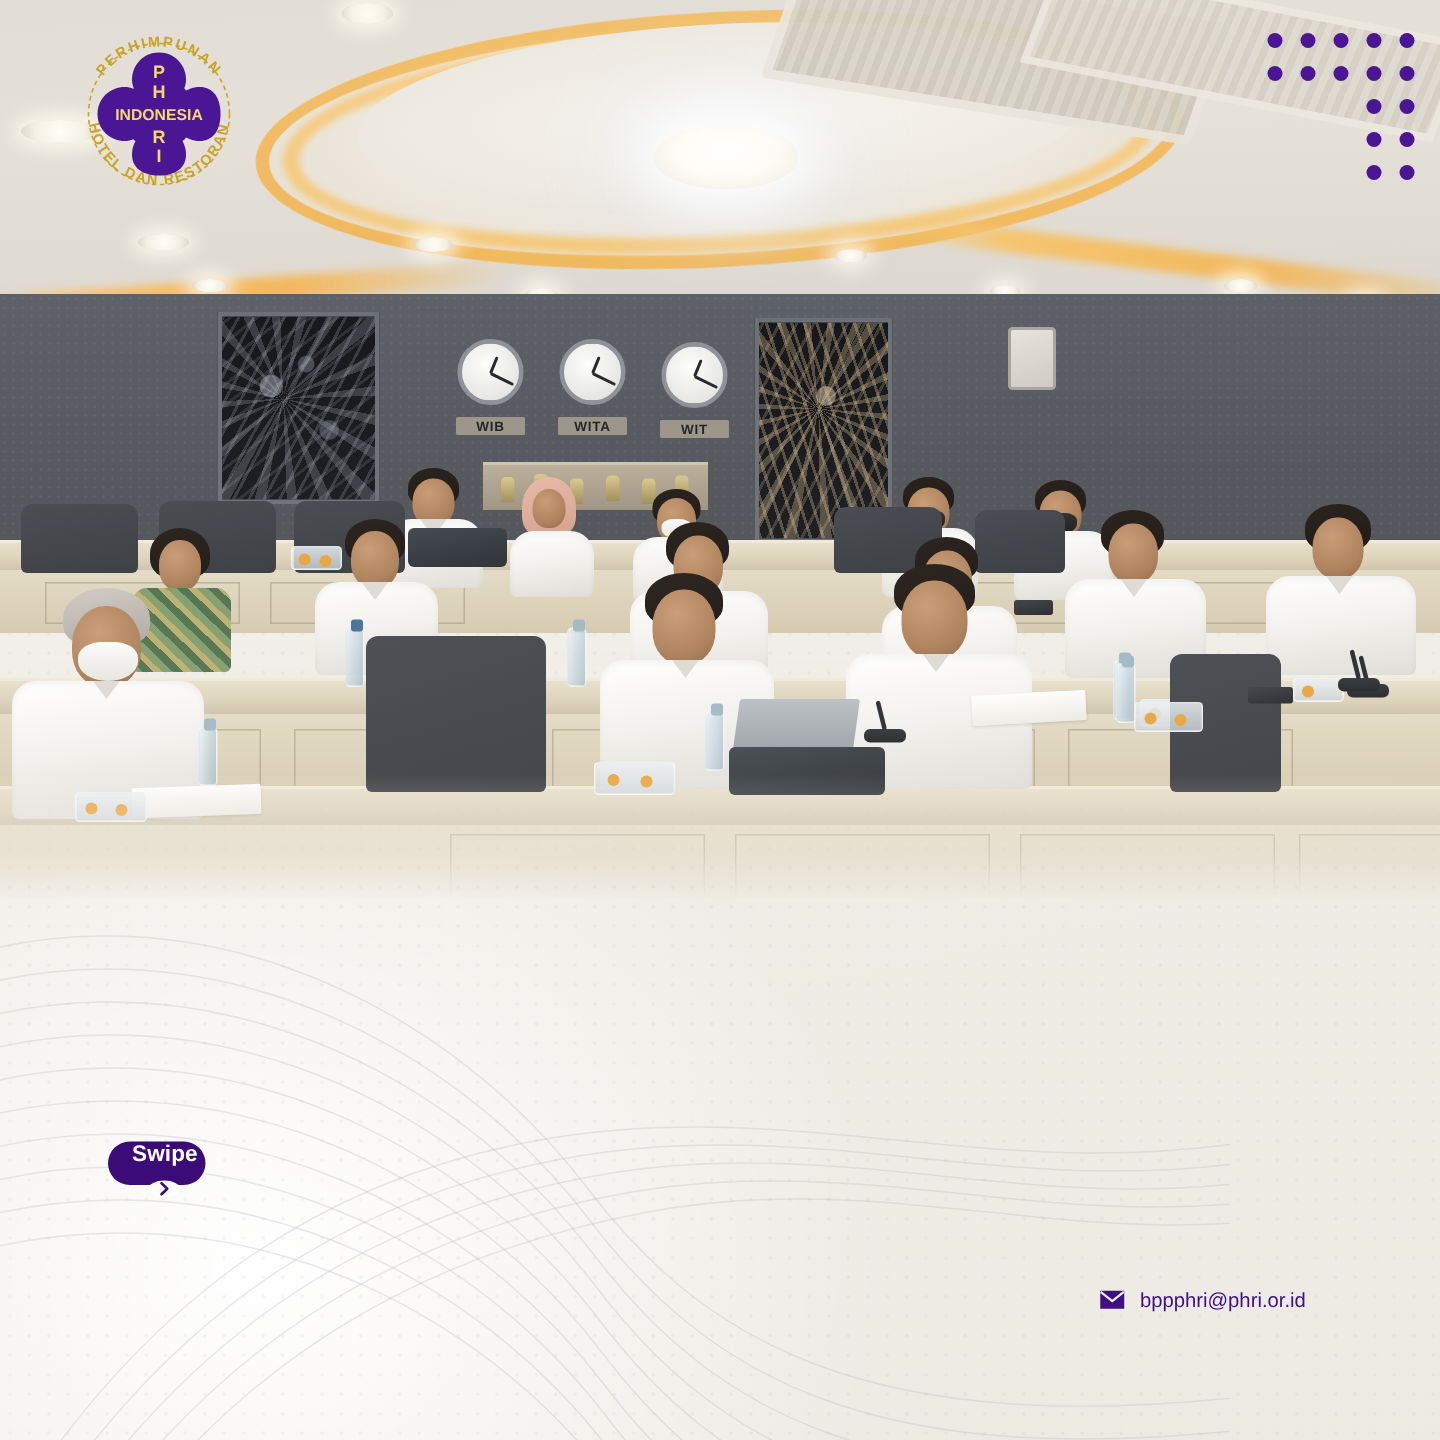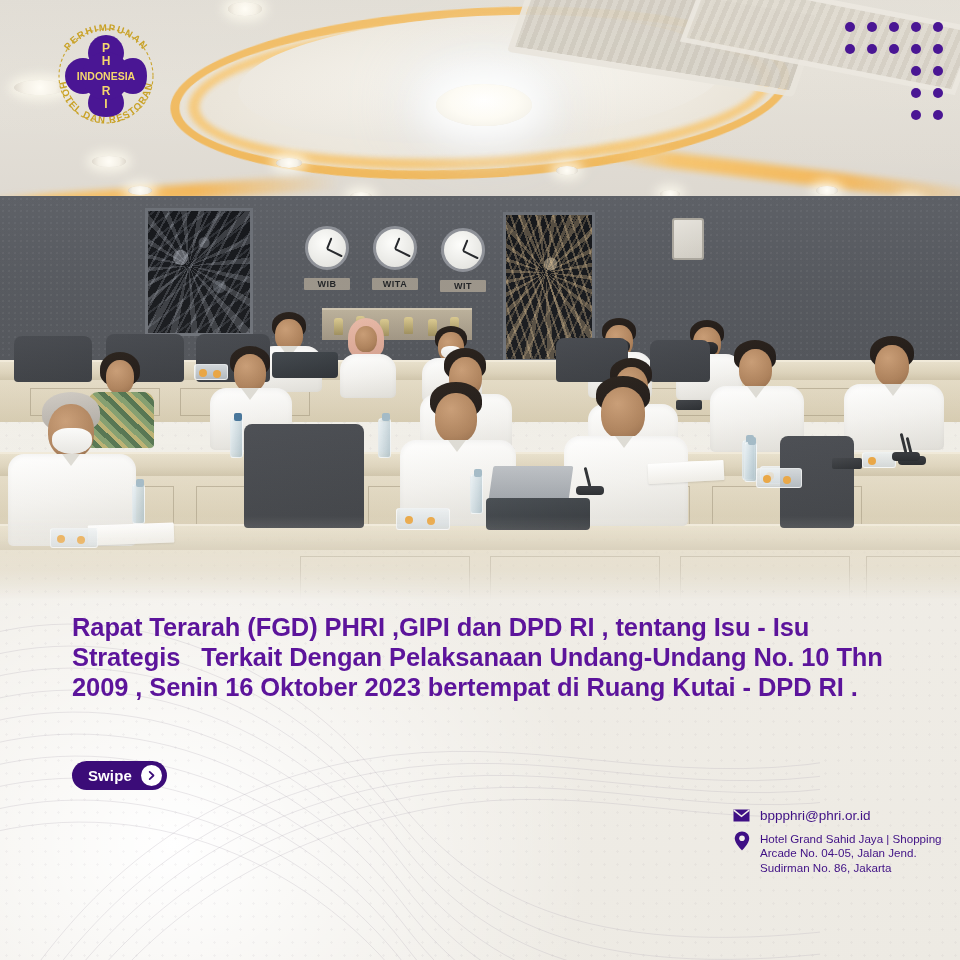--- a/index.html
+++ b/index.html
@@ -291,32 +291,33 @@
     white-space: pre-wrap;
   }
 
   
   .swipe {
     position: absolute; left: 72px; top: 761px;
     height: 29px; padding: 0 5px 0 16px;
     display: flex; align-items: center; gap: 9px;
     background: #3b0c78; border-radius: 16px;
     cursor: pointer;
+    flex-direction: column;
   }
   .swipe-label {
     color: #ffffff; font-size: 15px; font-weight: 600; letter-spacing: .1px;
   }
   .swipe-arrow {
     width: 21px; height: 21px; border-radius: 50%;
     background: #ffffff; display: flex; align-items: center; justify-content: center;
   }
   .swipe-arrow svg { width: 11px; height: 11px; display: block; }
 
   
-  .contact { position: absolute; left: 732px; top: 806px; width: 216px; }
+  .contact { position: absolute; left: 732px; top: 857px; width: 216px; }
   .crow { display: flex; align-items: flex-start; gap: 9px; margin-bottom: 5px; }
   .cicon { width: 19px; min-width: 19px; height: 19px; display: flex; align-items: center; justify-content: center; }
   .cicon svg { display: block; }
   .ctext { color: #3f1085; font-size: 13.5px; line-height: 17px; padding-top: 1px; }
   .crow-addr .ctext { font-size: 11.6px; line-height: 14.4px; padding-top: 2px; }
   .crow-addr .cicon { margin-top: 1px; }
 </style>
 </head>
 <body>
 
@@ -600,21 +601,20 @@
     <span style="left:66px;  top:44px;"></span>
     <span style="left:88px;  top:44px;"></span>
 
     <span style="left:66px;  top:66px;"></span>
     <span style="left:88px;  top:66px;"></span>
 
     <span style="left:66px;  top:88px;"></span>
     <span style="left:88px;  top:88px;"></span>
   </div>
 
-  <div class="headline">Rapat Terarah (FGD) PHRI ,GIPI dan DPD RI , tentang Isu - Isu Strategis   Terkait Dengan Pelaksanaan Undang-Undang No. 10 Thn 2009 , Senin 16 Oktober 2023 bertempat di Ruang Kutai - DPD RI .</div>
 
   <div class="swipe">
     <span class="swipe-label">Swipe</span>
     <span class="swipe-arrow">
       <svg viewBox="0 0 12 12" aria-hidden="true">
         <path d="M4 2 L8.2 6 L4 10" fill="none" stroke="#3b0c78" stroke-width="1.9" stroke-linecap="round" stroke-linejoin="round"></path>
       </svg>
     </span>
   </div>
 
@@ -624,25 +624,16 @@
       <span class="cicon">
         <svg width="17" height="13" viewBox="0 0 17 13" aria-hidden="true">
           <rect x="0.5" y="0.5" width="16" height="12" fill="#3f1085"></rect>
           <path d="M0.8 1.2 L8.5 7.4 L16.2 1.2" fill="none" stroke="#f3f0ea" stroke-width="1.5"></path>
         </svg>
       </span>
       <span class="ctext">bppphri@phri.or.id</span>
     </div>
 
 
-    <div class="crow crow-addr">
-      <span class="cicon">
-        <svg width="16" height="20" viewBox="0 0 16 20" aria-hidden="true">
-          <path d="M8 0.6 C3.9 0.6 0.8 3.7 0.8 7.6 C0.8 12.6 8 19.4 8 19.4 C8 19.4 15.2 12.6 15.2 7.6 C15.2 3.7 12.1 0.6 8 0.6 Z" fill="#3f1085"></path>
-          <circle cx="8" cy="7.3" r="2.8" fill="#f3f0ea"></circle>
-        </svg>
-      </span>
-      <span class="ctext">Hotel Grand Sahid Jaya | Shopping Arcade No. 04-05, Jalan Jend. Sudirman No. 86, Jakarta</span>
-    </div>
 
   </div>
 
 </div>
 
 </body></html>

